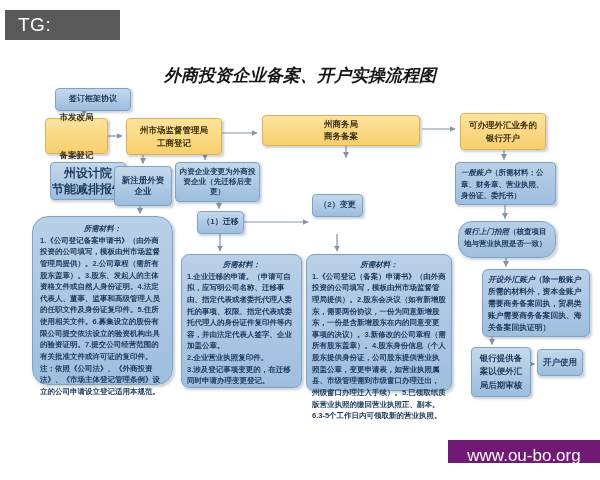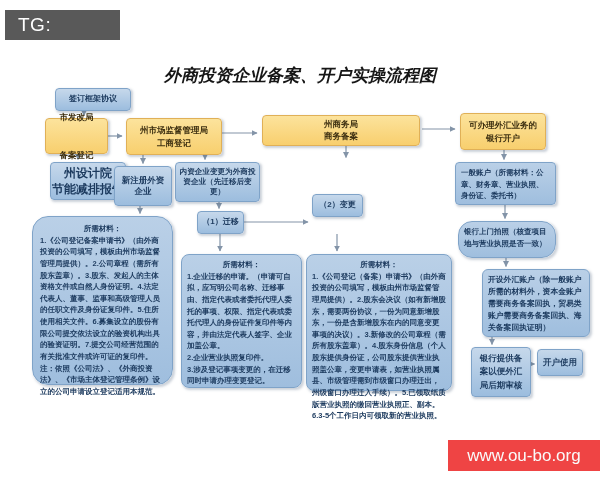--- a/index.html
+++ b/index.html
@@ -1,37 +1,37 @@
 <!DOCTYPE html>
 <html lang="zh"><head>
 <meta charset="utf-8">
 <style>
   html,body{margin:0;padding:0;}
   body{width:600px;height:480px;background:#ffffff;font-family:"Liberation Sans","DejaVu Sans",sans-serif;}
   .stage{position:relative;width:600px;height:480px;background:#ffffff;overflow:hidden;}
 
   .badge{position:absolute;left:5px;top:10px;width:115px;height:30px;background:#595959;color:#fff;
          font-size:19px;line-height:30px;padding-left:13px;box-sizing:border-box;letter-spacing:.5px;}
-  .sitemark{position:absolute;left:448px;top:440px;width:152px;height:31px;background:#ef4444;color:#fafafa;
+  .sitemark{position:absolute;left:448px;top:440px;width:152px;height:23px;background:#701a75;color:#fafafa;
          font-size:17px;line-height:31px;text-align:center;}
 
   .pagetitle{position:absolute;left:0;top:64px;width:600px;text-align:center;
          font-family:"Liberation Serif","DejaVu Serif",serif;font-weight:bold;font-size:17px;color:#161616;font-style:italic;}
 
   .box{position:absolute;box-sizing:border-box;display:flex;flex-direction:column;align-items:center;
        justify-content:center;text-align:center;border-radius:4px;
        box-shadow:1.5px 1.5px 2.5px rgba(70,90,120,.28);}
   .yellow{background:linear-gradient(180deg,#fce39c 0%,#f8cf6e 100%);border:1px solid #e0b057;
           color:#3e3011;font-weight:bold;font-size:8.5px;line-height:1.5;}
   .blue{background:linear-gradient(180deg,#c6d8eb 0%,#9cbdde 100%);border:1px solid #7fa3c8;
         color:#1c3a5e;font-weight:bold;font-size:8.5px;line-height:1.35;}
   .para{align-items:flex-start;justify-content:flex-start;text-align:left;
         padding:4px 5px;font-weight:600;font-size:7.5px;line-height:1.55;
         background:linear-gradient(180deg,#bad0e7 0%,#9fbede 100%);}
-  .para .t{font-weight:bold;}
+  .para .t{font-weight:bold;font-style:italic;}
   .pre{white-space:pre-line;}
   .r8{border-radius:8px;}
   .r14{border-radius:16px;}
   .pad2{padding:2px 3px;}
   svg.arrows{position:absolute;left:0;top:0;pointer-events:none;}
 </style>
 </head>
 <body>
 
 <div class="stage">

